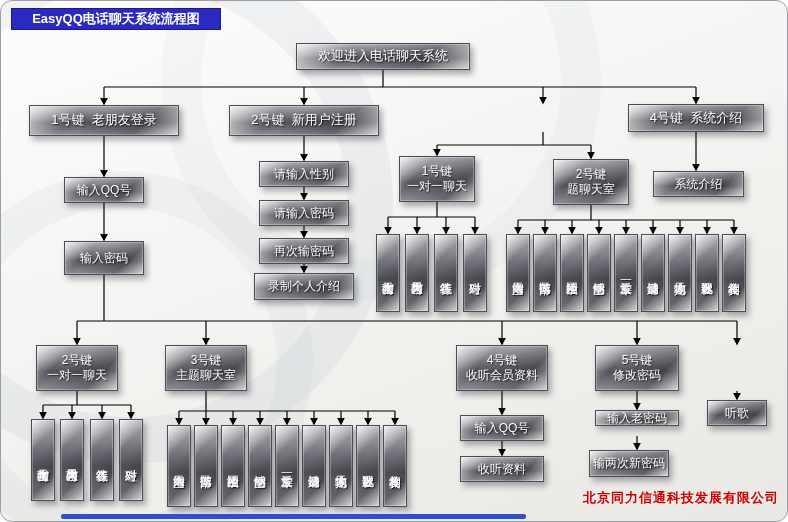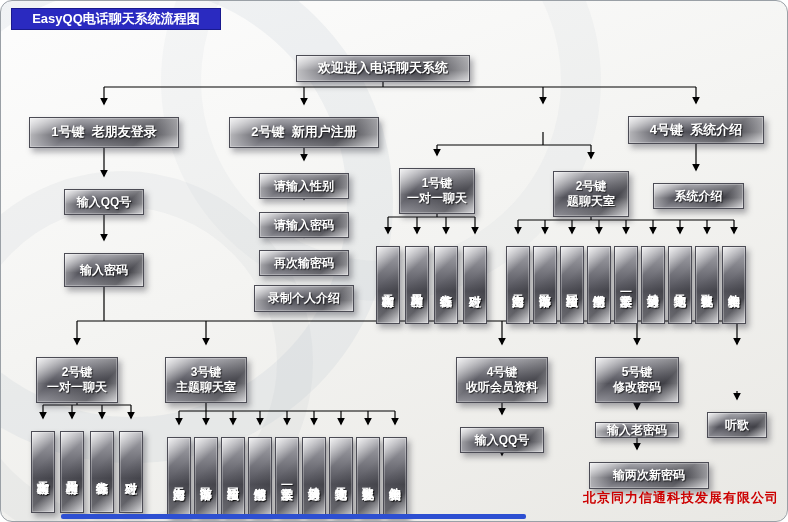--- a/index.html
+++ b/index.html
@@ -21,22 +21,22 @@
   .wires path{fill:none;stroke:#000;stroke-width:1.2;}
   .wires path.arrow{marker-end:url(#arr);}
   .node{
     position:absolute;
     background:
       linear-gradient(135deg,rgba(255,255,255,.85) 0%,rgba(255,255,255,0) 30%),
       linear-gradient(315deg,rgba(255,255,255,.65) 0%,rgba(0,0,0,.22) 26%,rgba(0,0,0,0) 60%),
       linear-gradient(180deg,#a9a9af 0%,#64646c 45%,#52525a 58%,#8e8e95 100%);
     border:1px solid #4c4c55;
     box-shadow:3px 4px 6px rgba(50,50,60,.40), inset 0 0 0 1px rgba(255,255,255,.28);
-    color:#fff;font-weight:bold;text-shadow:1px 1px 1px rgba(0,0,0,.65);
-    display:flex;align-items:center;justify-content:center;box-sizing:border-box;margin-top:12px;
+    color:#fff;font-weight:normal;text-shadow:1px 1px 1px rgba(0,0,0,.65);
+    display:flex;align-items:center;justify-content:center;box-sizing:border-box;
   }
   .rect{white-space:pre-wrap;text-align:center;font-size:13px;line-height:1.3;}
   .rect.sm{font-size:12px;line-height:1.25;}
   .vnode{
     width:24px;height:78px;writing-mode:vertical-rl;text-orientation:upright;
     font-size:12px;line-height:1;padding:1px 0;
   }
   .vnode.tall{height:82px;}
   .company{
     position:absolute;right:8px;top:488px;color:var(--company-color,#cc0000);
@@ -174,22 +174,23 @@
   <div class="node vnode tall" style="left:193px;top:424px">游民部落</div>
   <div class="node vnode tall" style="left:220px;top:424px">校园生活</div>
   <div class="node vnode tall" style="left:247px;top:424px">情感空间</div>
   <div class="node vnode tall" style="left:274px;top:424px">爱车一族</div>
   <div class="node vnode tall" style="left:301px;top:424px">运动健身</div>
   <div class="node vnode tall" style="left:328px;top:424px">宠物天地</div>
   <div class="node vnode tall" style="left:355px;top:424px">影视歌迷</div>
   <div class="node vnode tall" style="left:382px;top:424px">相约美食</div>
 
   <div class="node rect sm" style="left:459px;top:414px;width:84px;height:26px">输入QQ号</div>
+  <div class="node rect sm" style="left:459px;top:455px;width:84px;height:26px">收听资料</div>
 
   <div class="node rect sm" style="left:594px;top:409px;width:84px;height:16px">输入老密码</div>
-  <div class="node rect sm" style="left:588px;top:449px;width:120px;height:27px">输两次新密码</div>
+  <div class="node rect sm" style="left:588px;top:449px;width:80px;height:27px">输两次新密码</div>
 
   <div class="node rect sm" style="left:706px;top:399px;width:60px;height:26px">听歌</div>
 
   <div class="company">北京同力信通科技发展有限公司</div>
   <div class="blue-line"></div>
 
 </div>
 
 </body></html>

